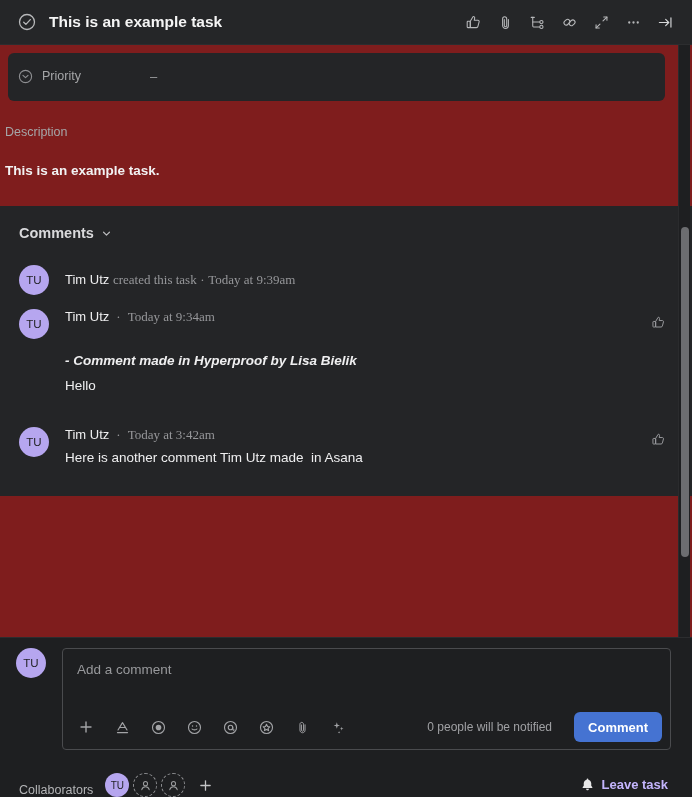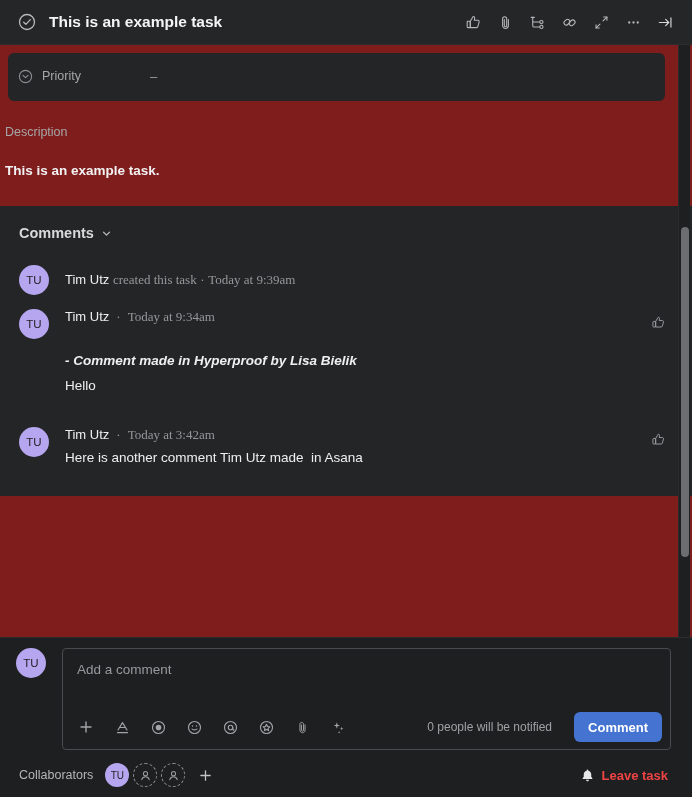--- a/index.html
+++ b/index.html
@@ -219,21 +219,21 @@
     cursor: pointer;
   }
 
   
   .footer {
     position: absolute;
     left: 0; right: 0; bottom: 0;
     height: 44px;
     background: #1e1f21;
     display: flex;
-    align-items: center;
+    align-items: flex-end;
     padding: 0 18px 0 19px;
   }
   .collab-label { color: #b4b5b7; font-size: 12.5px; margin-right: 12px; }
   .collab-list { display: flex; align-items: center; gap: 4px; }
   .avatar-sm {
     width: 24px; height: 24px; border-radius: 50%;
     background: #b6a6ef; color: #1e1f21;
     font-size: 10px;
     display: flex; align-items: center; justify-content: center;
     cursor: pointer;
@@ -246,21 +246,21 @@
   }
   .add-collab {
     width: 24px; height: 24px;
     display: flex; align-items: center; justify-content: center;
     margin-left: 4px; border-radius: 50%; cursor: pointer;
     color: #c3c4c6;
   }
   .leave-task {
     margin-left: auto;
     display: flex; align-items: center; gap: 7px;
-    color: #ef4444; font-size: 13px; font-weight: bold;
+    color: #c4b5fd; font-size: 13px; font-weight: bold;
     cursor: pointer;
     padding: 5px 6px; border-radius: 5px;
   }
 </style>
 </head>
 <body>
 
 <div class="header">
   <div class="header-left">
     <span class="icon-btn" style="width:22px;height:22px;">

